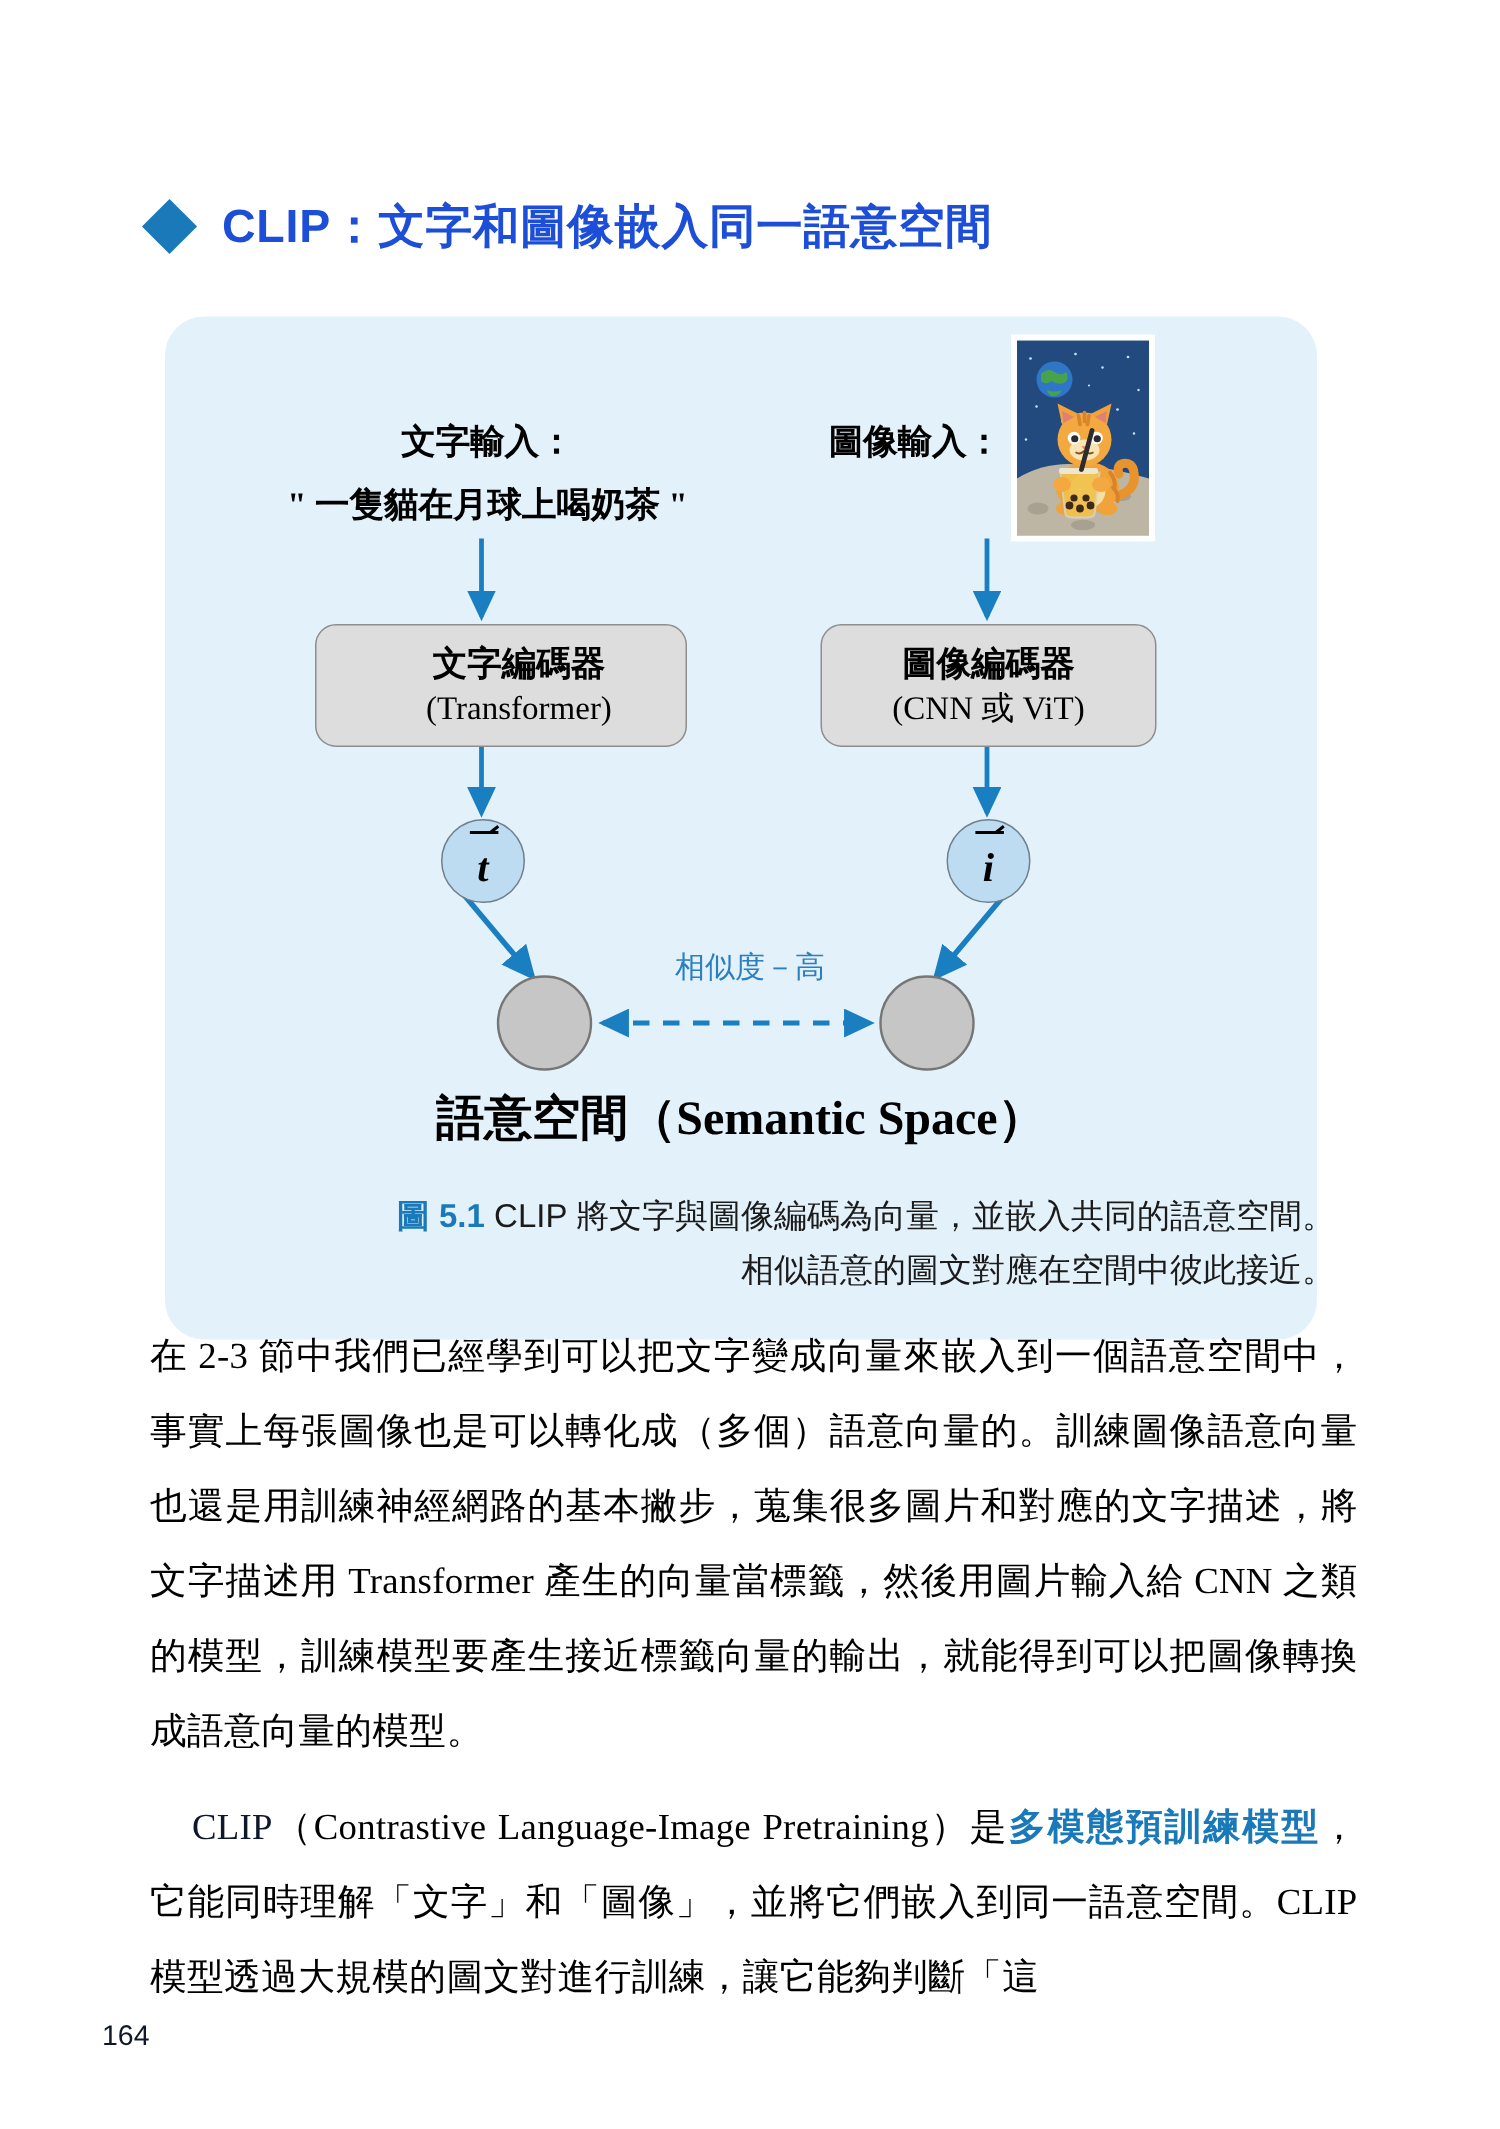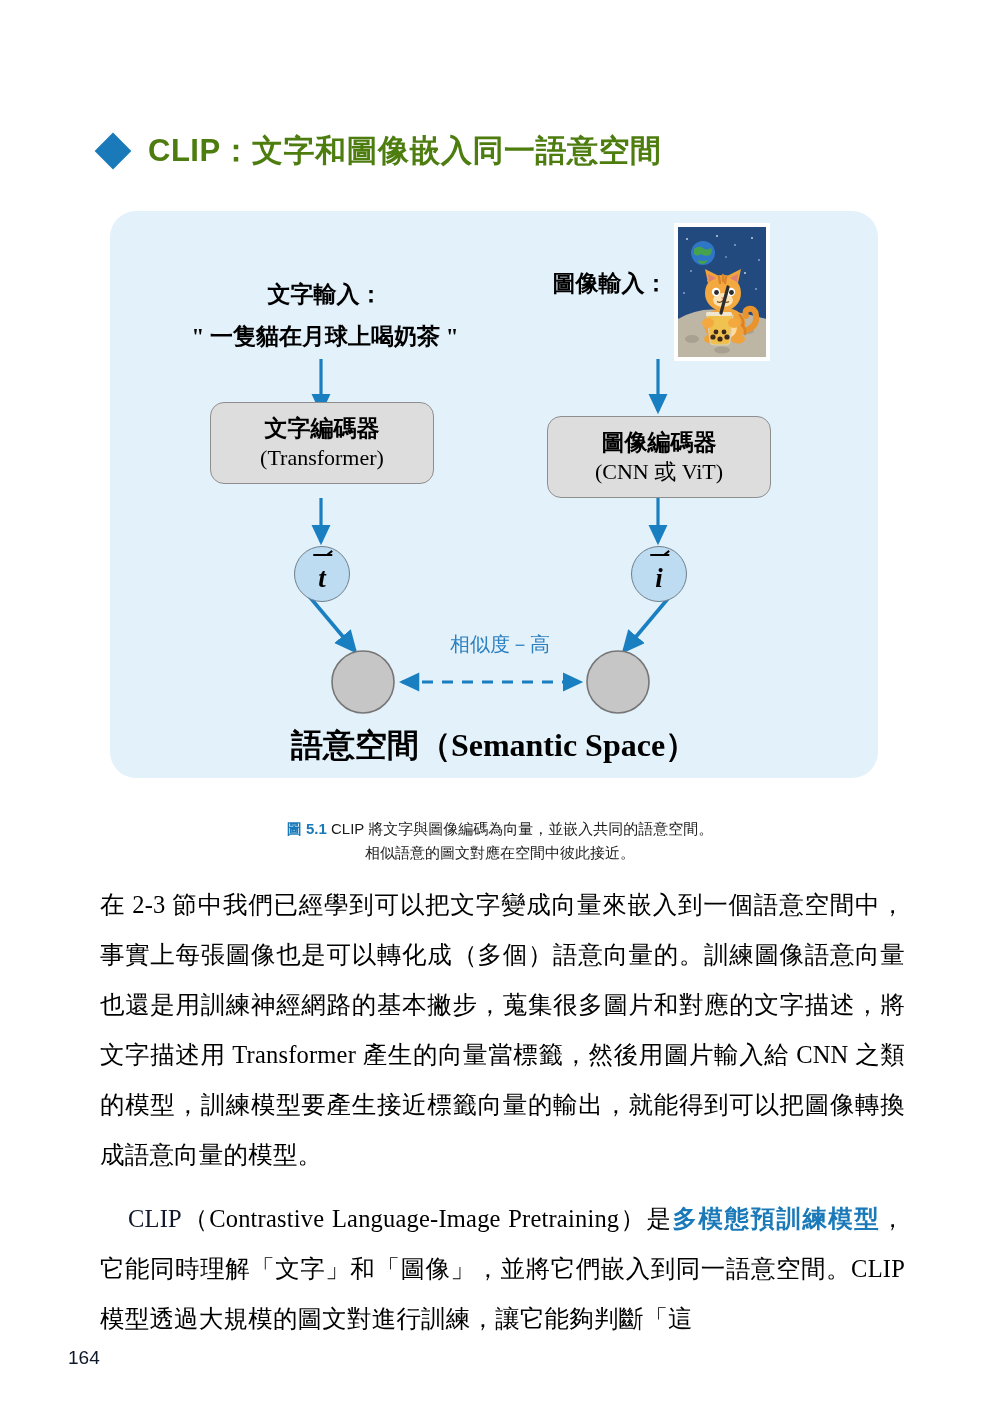--- a/index.html
+++ b/index.html
@@ -32,31 +32,31 @@
     height: 26px;
     background: #1a79b8;
     transform: rotate(45deg);
     flex: none;
   }
   #heading-text {
     font-family: "Liberation Sans", "DejaVu Sans", sans-serif;
     font-size: 31px;
     font-weight: 700;
     letter-spacing: 0.5px;
-    color: #4d7c0f;
+    color: #1d4ed8;
     white-space: nowrap;
   }
 
   
   #figure-panel {
     position: absolute;
     left: 110px;
     top: 211px;
     width: 768px;
-    height: 567px;
+    height: 682px;
     background: #e3f1fa;
     border-radius: 26px;
   }
   #figure-svg {
     position: absolute;
     left: 0;
     top: 0;
     width: 768px;
     height: 567px;
   }
@@ -79,21 +79,21 @@
   #label-text-prompt {
     left: 22px;
     top: 110px;
     width: 386px;
     text-align: center;
     font-size: 23px;
     font-weight: 700;
   }
   #label-image-input {
     left: 400px;
-    top: 57px;
+    top: 68px;
     width: 200px;
     text-align: center;
     font-size: 23px;
     font-weight: 700;
   }
   #label-similarity {
     left: 300px;
     top: 420px;
     width: 180px;
     text-align: center;
@@ -115,21 +115,21 @@
     position: absolute;
     background: #dddddd;
     border: 1.6px solid #8e8e8e;
     border-radius: 14px;
     display: flex;
     flex-direction: column;
     align-items: center;
     justify-content: center;
     line-height: 1.25;
   }
-  #encoder-text-box { left: 100px; top: 191px; width: 222px; height: 80px; }
+  #encoder-text-box { left: 100px; top: 205px; width: 222px; height: 80px; padding-left: 24px; }
   #encoder-image-box { left: 437px; top: 205px; width: 222px; height: 80px; }
   .encoder-line-1 { font-size: 23px; font-weight: 700; }
   .encoder-line-2 { font-size: 22px; }
 
   
   .vec-circle {
     position: absolute;
     width: 54px;
     height: 54px;
     border-radius: 50%;
@@ -183,26 +183,25 @@
     box-sizing: border-box;
   }
   #cat-svg { width: 100%; height: 100%; display: block; }
 
   
   #figure-caption {
     position: absolute;
     left: 110px;
     top: 793px;
     width: 780px;
-    text-align: center;
+    text-align: right;
     font-family: "Liberation Sans", "DejaVu Sans", sans-serif;
-    font-size: 15px;
+    font-size: 22px;
     line-height: 1.62;
     color: #1b1b1b;
-    margin-top: 24px;
   }
   #caption-tag {
     color: #1a79b8;
     font-weight: 700;
   }
 
   
   #body-text {
     position: absolute;
     left: 100px;

